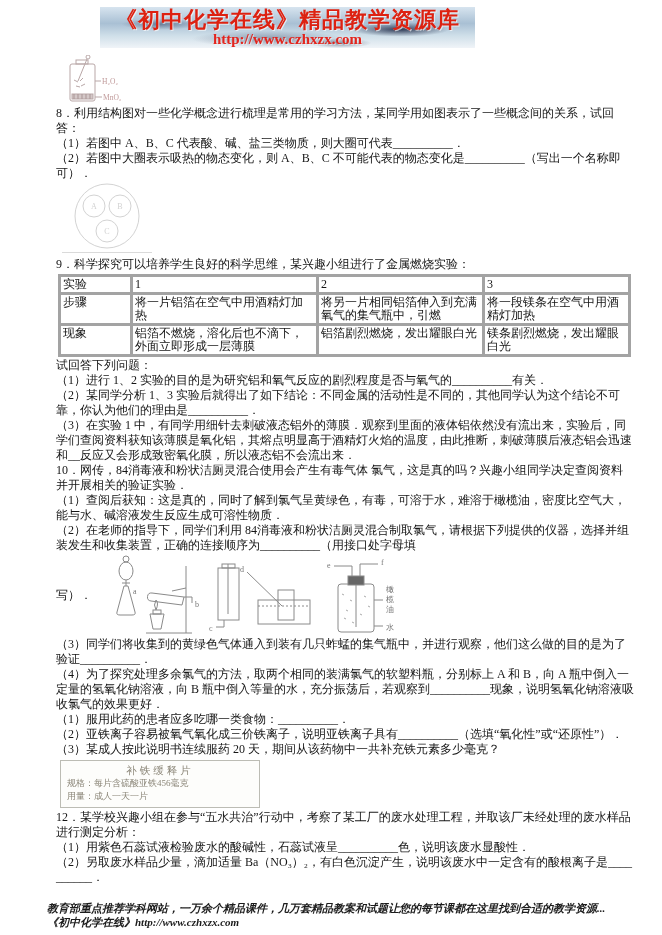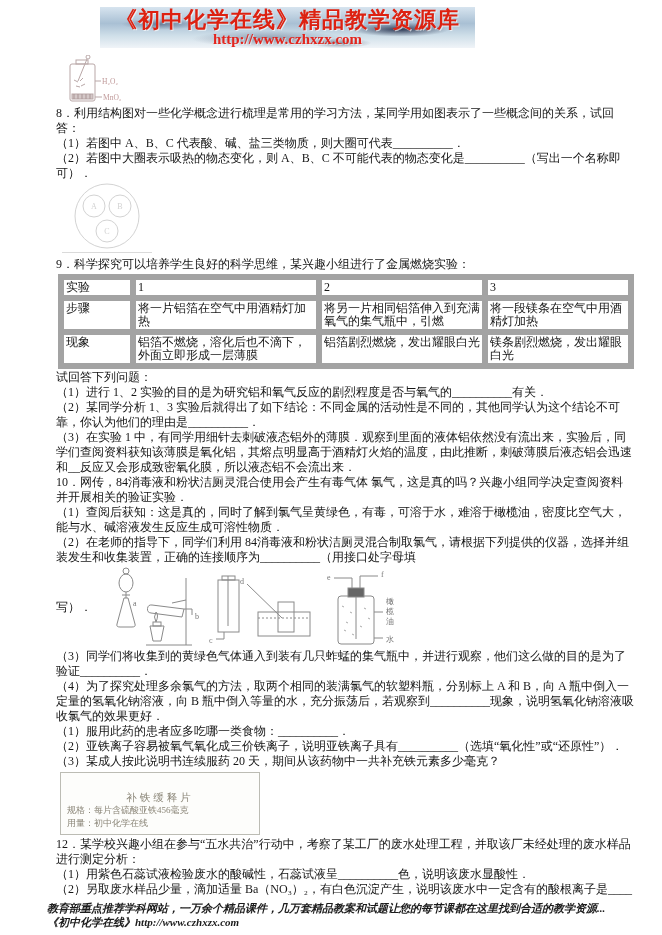--- a/index.html
+++ b/index.html
@@ -24,28 +24,28 @@
   }
   .banner-url{
     font-size:15px;line-height:15px;font-weight:bold;color:#e3241d;
     text-shadow:1px 1px 0 rgba(255,255,255,.5);
   }
   .content{position:absolute;left:56px;top:55px;width:578px;}
   .content p{margin:0;font-size:12px;line-height:15px;word-break:break-all;}
   .fig-flask{display:block;margin:0 0 1px 2px;}
   .fig-circles{display:inline-block;margin:0 0 0 6px;border-bottom:1px solid #dadada;padding-bottom:1px;}
   table.exp{border-collapse:collapse;width:570px;margin:2px 0 1px 2px;table-layout:fixed;}
-  table.exp td{border:6px solid #a3a3a3;font-size:12px;line-height:13px;padding:1px 2px;vertical-align:top;word-break:break-all;margin-left:32px;}
+  table.exp td{border:3px solid #a3a3a3;font-size:12px;line-height:13px;padding:1px 2px;vertical-align:top;word-break:break-all;margin-left:32px;}
   .fig-apparatus{display:flex;align-items:center;margin:1px 0 1px 0;}
   .fig-apparatus .lead-in{font-size:12px;line-height:15px;flex:0 0 auto;margin-right:14px;}
   .medbox{
     width:186px;border:1px solid #bcbcb4;margin:3px 0 2px 4px;padding:3px 6px 4px 6px;
     color:#8b8678;background:#fdfdfb;
   }
-  .medbox .med-title{font-size:10.5px;line-height:13px;text-align:center;letter-spacing:3px;margin-top:15px;}
+  .medbox .med-title{font-size:10.5px;line-height:13px;text-align:center;letter-spacing:3px;}
   .medbox .med-line{font-size:9px;line-height:13px;}
   .footer{
     position:absolute;left:47px;top:901px;width:574px;
     font-size:11px;line-height:14px;font-weight:bold;font-style:italic;
     color:#1c1c1c;word-break:break-all;
   }
   svg text{font-family:"Liberation Serif","DejaVu Serif",serif;}
 </style>
 </head>
 <body>
@@ -188,21 +188,21 @@
   <p>（4）为了探究处理多余氯气的方法，取两个相同的装满氯气的软塑料瓶，分别标上 A 和 B，向 A 瓶中倒入一定量的氢氧化钠溶液，向 B 瓶中倒入等量的水，充分振荡后，若观察到__________现象，说明氢氧化钠溶液吸收氯气的效果更好．</p>
 
   <p>（1）服用此药的患者应多吃哪一类食物：__________．</p>
   <p>（2）亚铁离子容易被氧气氧化成三价铁离子，说明亚铁离子具有__________（选填“氧化性”或“还原性”）．</p>
   <p>（3）某成人按此说明书连续服药 20 天，期间从该药物中一共补充铁元素多少毫克？</p>
 
   
   <div class="medbox">
     <div class="med-title">补铁缓释片</div>
     <div class="med-line">规格：每片含硫酸亚铁456毫克</div>
-    <div class="med-line">用量：初中化学在线</div>
+    <div class="med-line">用量：成人一天一片</div>
   </div>
 
   <p>12．某学校兴趣小组在参与“五水共治”行动中，考察了某工厂的废水处理工程，并取该厂未经处理的废水样品进行测定分析：</p>
   <p>（1）用紫色石蕊试液检验废水的酸碱性，石蕊试液呈__________色，说明该废水显酸性．</p>
   <p>（2）另取废水样品少量，滴加适量 Ba（NO₃）₂，有白色沉淀产生，说明该废水中一定含有的酸根离子是__________．</p>
 
 </div>
 
 <div class="footer">教育部重点推荐学科网站，一万余个精品课件，几万套精品教案和试题让您的每节课都在这里找到合适的教学资源...《初中化学在线》http://www.czhxzx.com</div>
 

